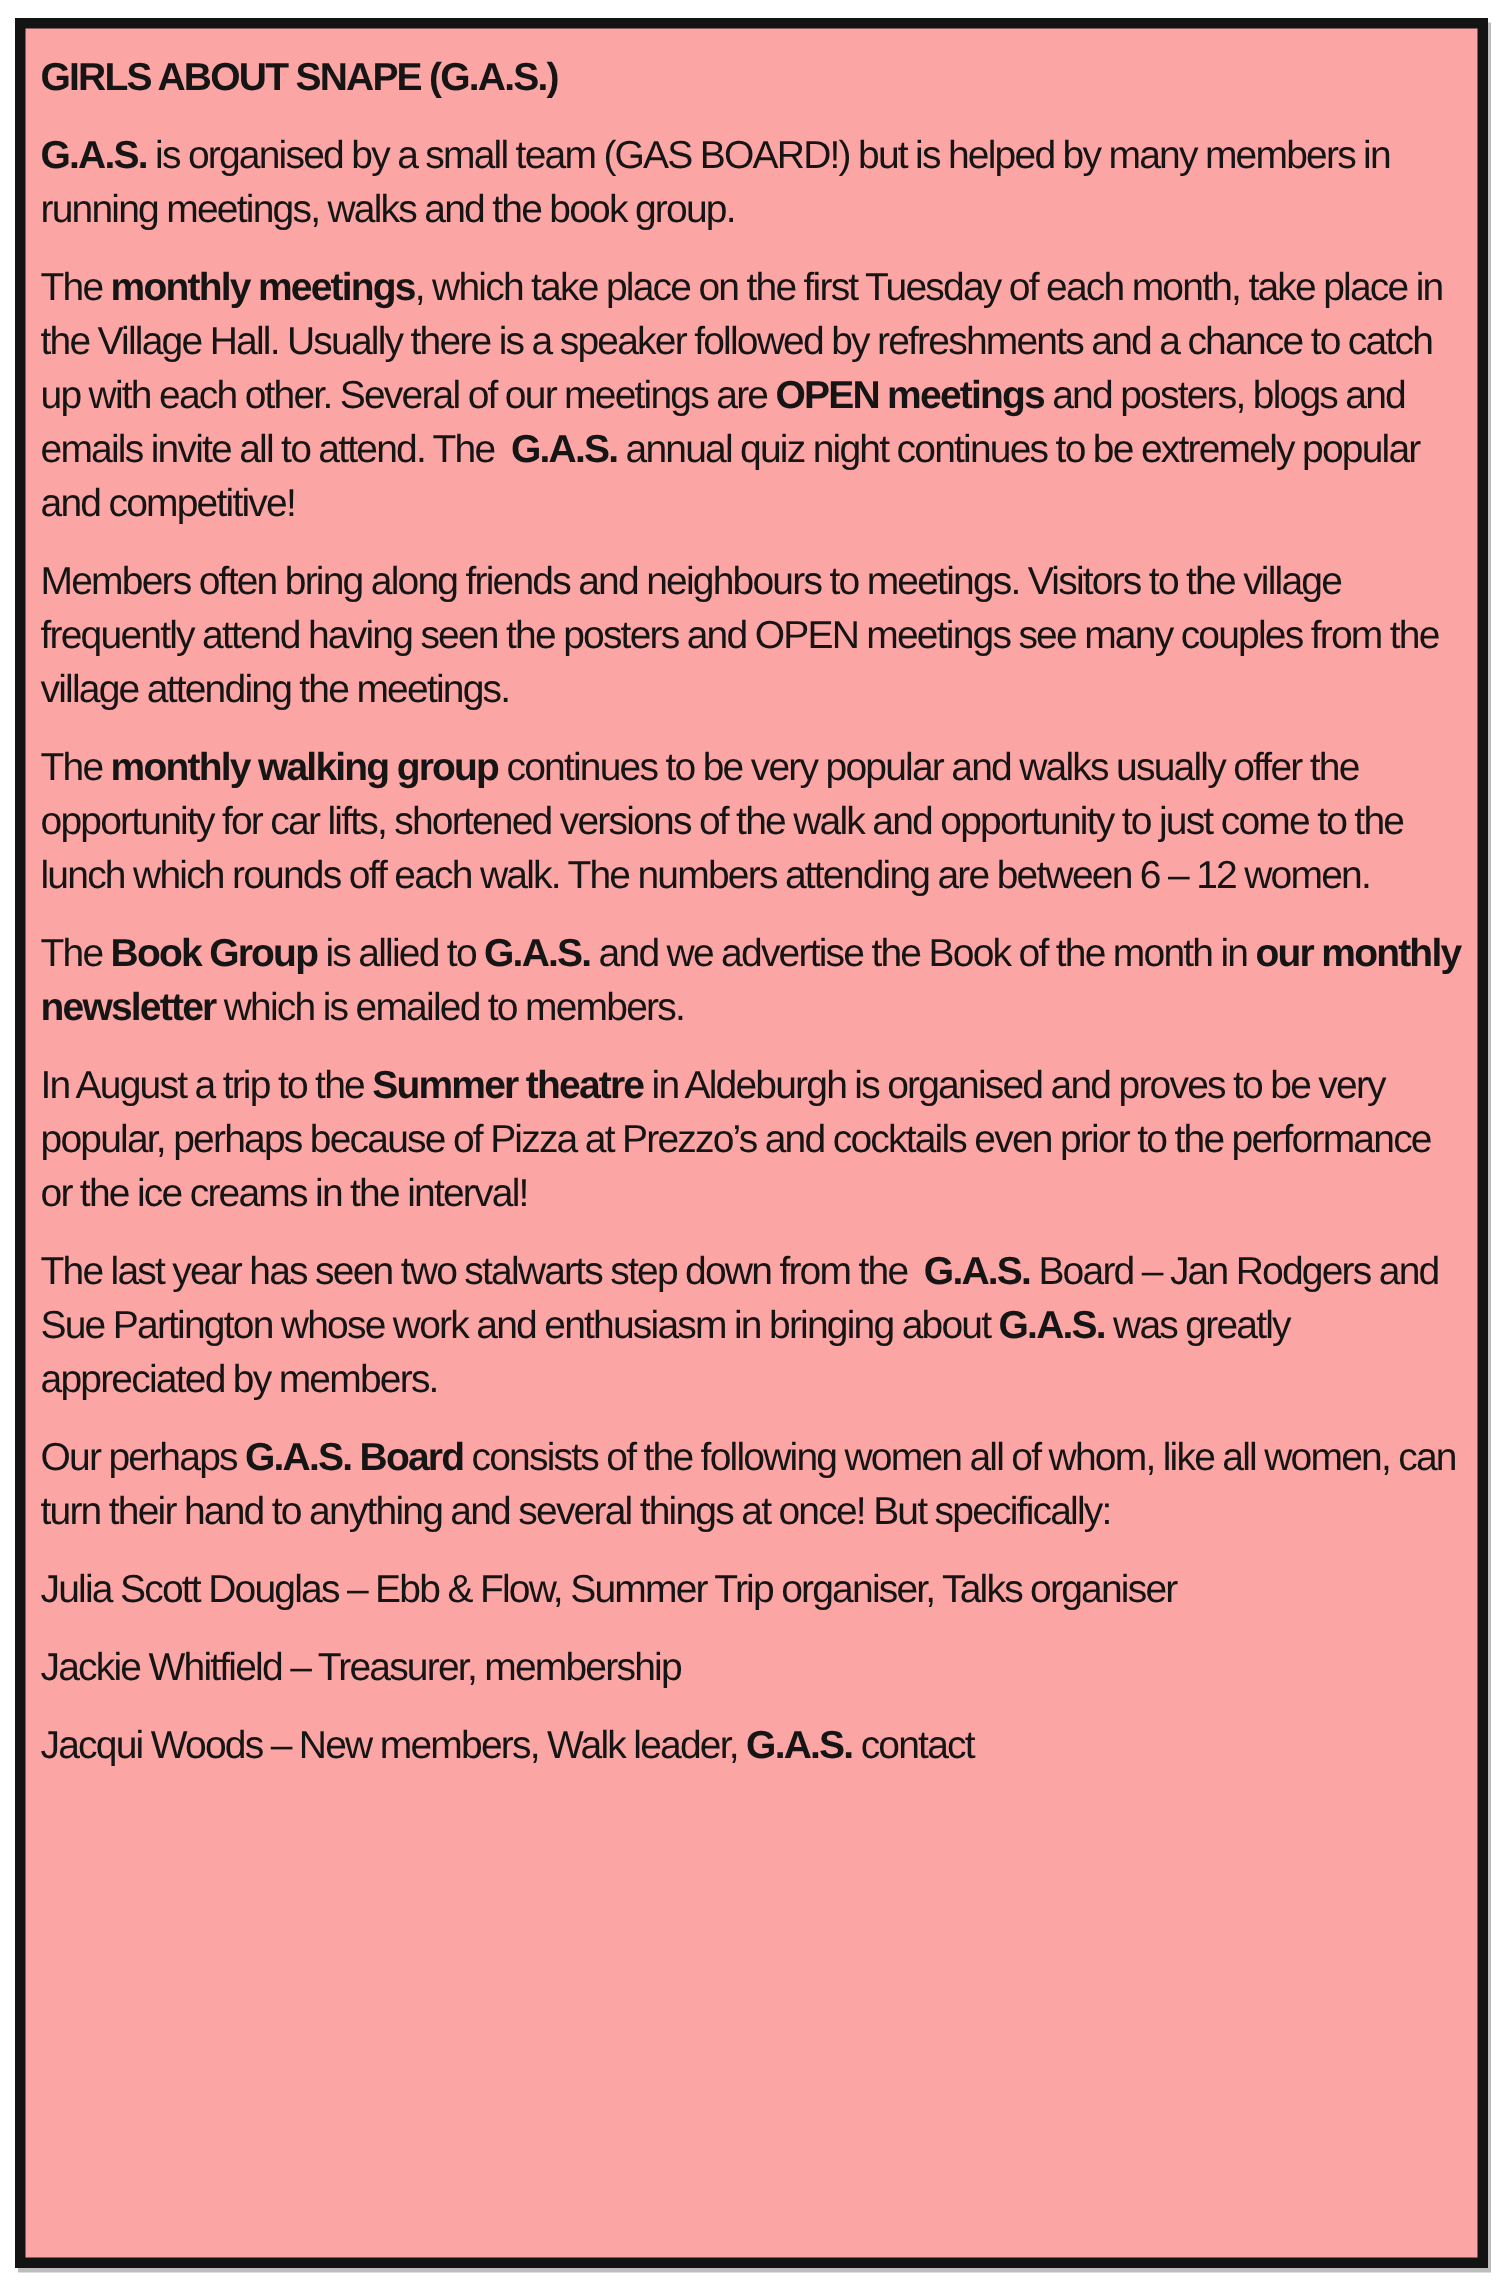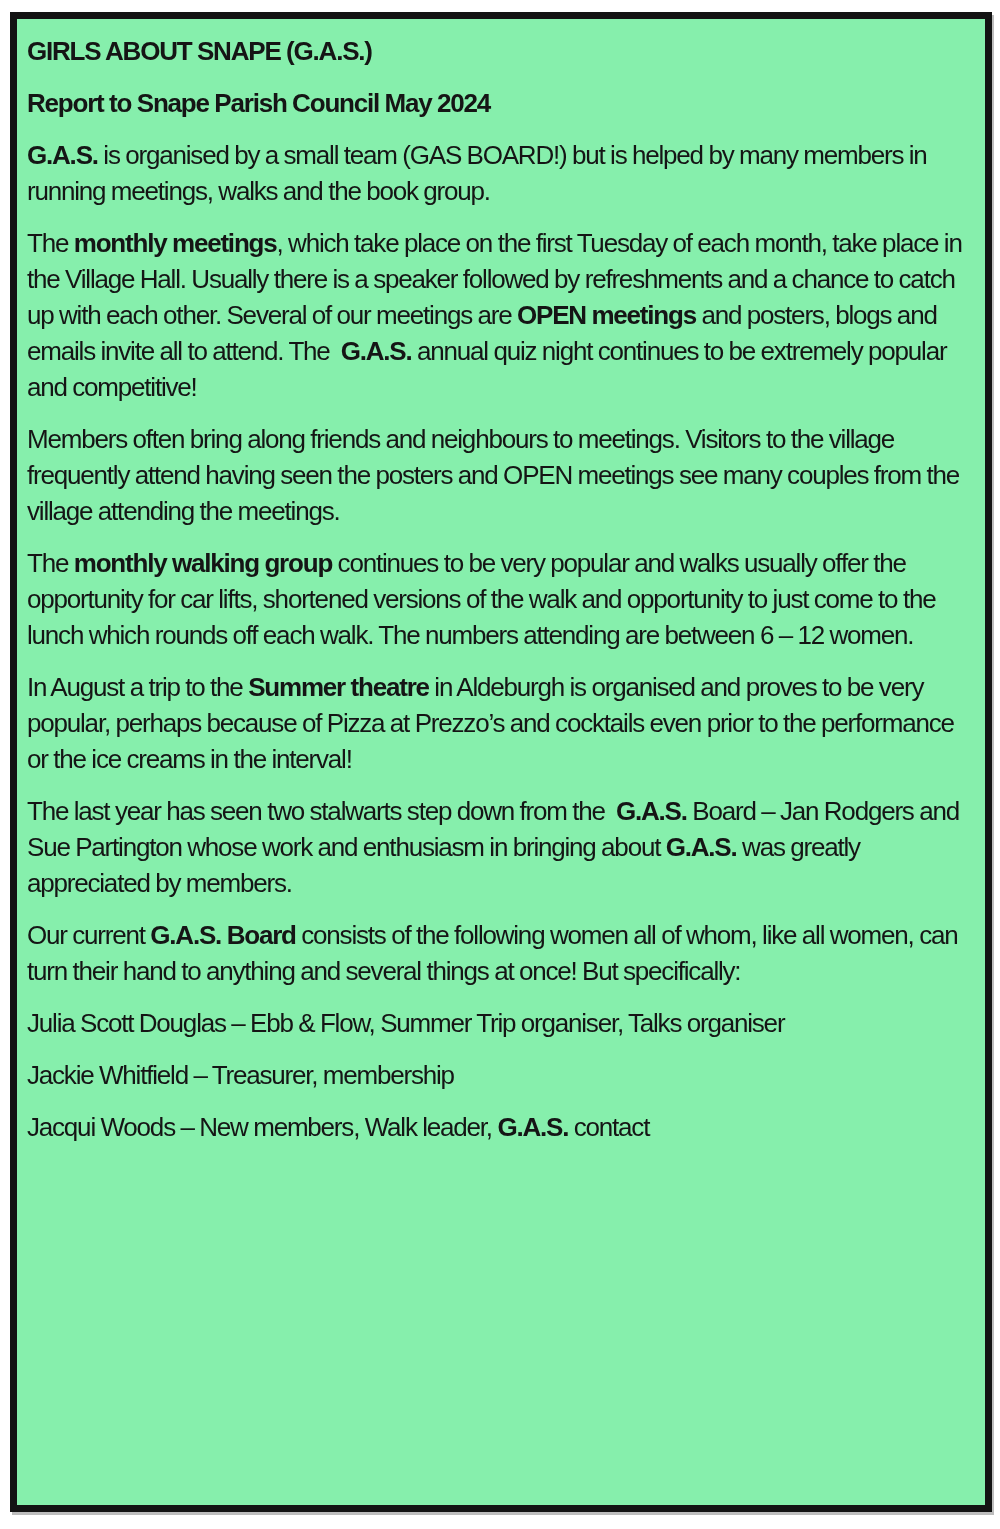--- a/index.html
+++ b/index.html
@@ -16,21 +16,21 @@
   }
   .frame {
     position: absolute;
     left: 10px;
     top: 12px;
     width: 982px;
     height: 1500px;
     box-sizing: border-box;
     border: 7px solid #131313;
     box-shadow: 2px 3px 0 #bdbdbd;
-    background: #86efac;
+    background: #fca5a5;
     padding: 14px 7px 0 10px;
     overflow: hidden;
   }
   .para {
     margin: 0 0 16px 0;
     font-size: 26px;
     line-height: 36px;
     letter-spacing: -1.2px;
     color: #151515;
     text-align: left;
@@ -42,25 +42,25 @@
   .para.heading {
     font-weight: bold;
   }
 </style>
 </head>
 <body>
 
 <div class="frame">
   <div class="report-body">
       <p class="para heading"><strong>GIRLS ABOUT SNAPE (G.A.S.)</strong></p>
-      <p class="para heading"><strong>Report to Snape Parish Council May 2024</strong></p>
       <p class="para"><strong>G.A.S.</strong><span> is organised by a small team (GAS BOARD!) but is helped by many members in running meetings, walks and the book group.</span></p>
       <p class="para"><span>The </span><strong>monthly meetings</strong><span>, which take place on the first Tuesday of each month, take place in the Village Hall. Usually there is a speaker followed by refreshments and a chance to catch up with each other. Several of our meetings are </span><strong>OPEN meetings</strong><span> and posters, blogs and emails invite all to attend. The&nbsp; </span><strong>G.A.S.</strong><span> annual quiz night continues to be extremely popular and competitive!</span></p>
       <p class="para"><span>Members often bring along friends and neighbours to meetings. Visitors to the village frequently attend having seen the posters and OPEN meetings see many couples from the village attending the meetings.</span></p>
       <p class="para"><span>The </span><strong>monthly walking group</strong><span> continues to be very popular and walks usually offer the opportunity for car lifts, shortened versions of the walk and opportunity to just come to the lunch which rounds off each walk. The numbers attending are between 6 – 12 women.</span></p>
+      <p class="para"><span>The </span><strong>Book Group</strong><span> is allied to </span><strong>G.A.S.</strong><span> and we advertise the Book of the month in </span><strong>our monthly newsletter</strong><span> which is emailed to members.</span></p>
       <p class="para"><span>In August a trip to the </span><strong>Summer theatre</strong><span> in Aldeburgh is organised and proves to be very popular, perhaps because of Pizza at Prezzo’s and cocktails even prior to the performance or the ice creams in the interval!</span></p>
       <p class="para"><span>The last year has seen two stalwarts step down from the&nbsp; </span><strong>G.A.S.</strong><span> Board – Jan Rodgers and Sue Partington whose work and enthusiasm in bringing about </span><strong>G.A.S.</strong><span> was greatly appreciated by members.</span></p>
-      <p class="para"><span>Our current </span><strong>G.A.S. Board</strong><span> consists of the following women all of whom, like all women, can turn their hand to anything and several things at once! But specifically:</span></p>
+      <p class="para"><span>Our perhaps </span><strong>G.A.S. Board</strong><span> consists of the following women all of whom, like all women, can turn their hand to anything and several things at once! But specifically:</span></p>
       <p class="para"><span>Julia Scott Douglas – Ebb &amp; Flow, Summer Trip organiser, Talks organiser</span></p>
       <p class="para"><span>Jackie Whitfield – Treasurer, membership</span></p>
       <p class="para"><span>Jacqui Woods – New members, Walk leader, </span><strong>G.A.S.</strong><span> contact</span></p>
     </div>
 </div>
 
 </body></html>

